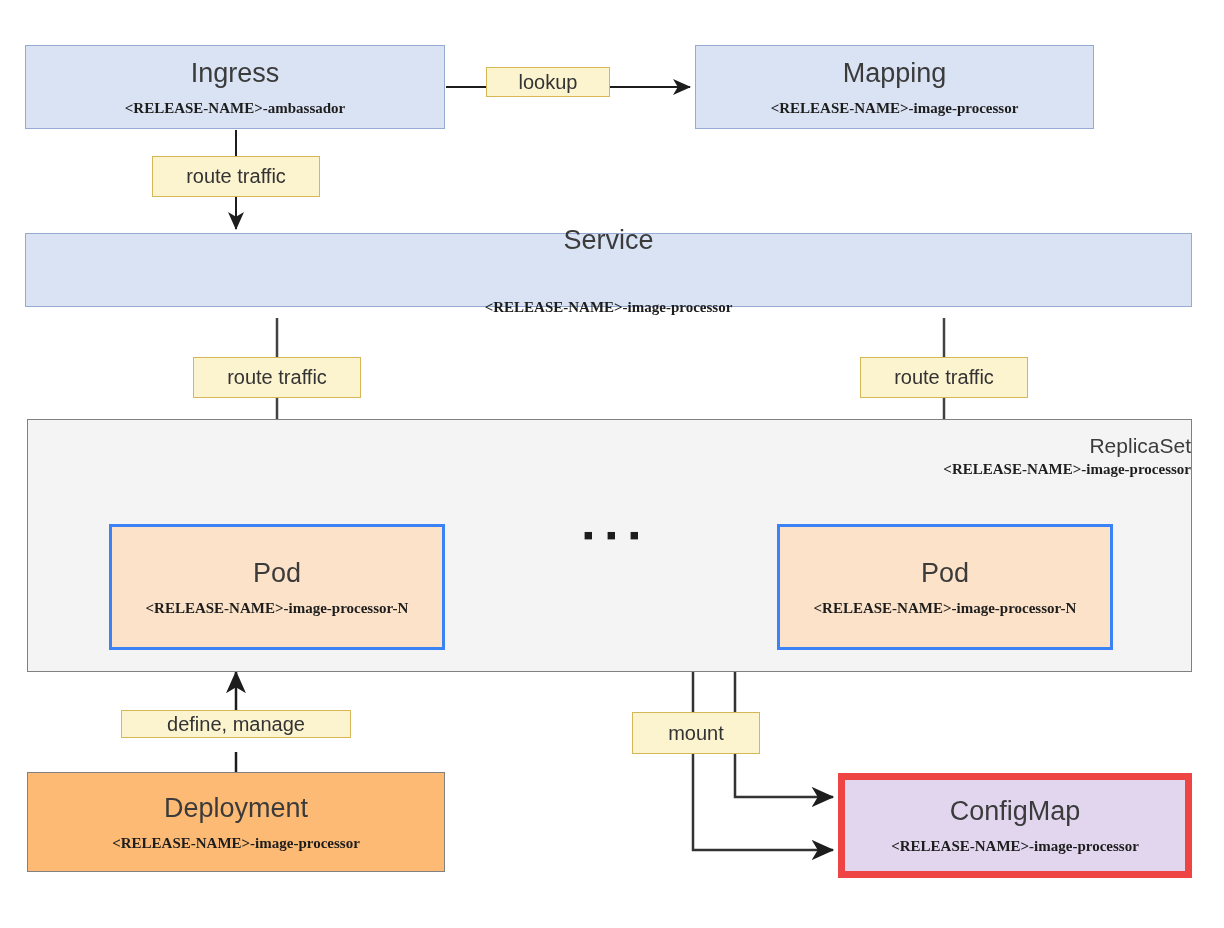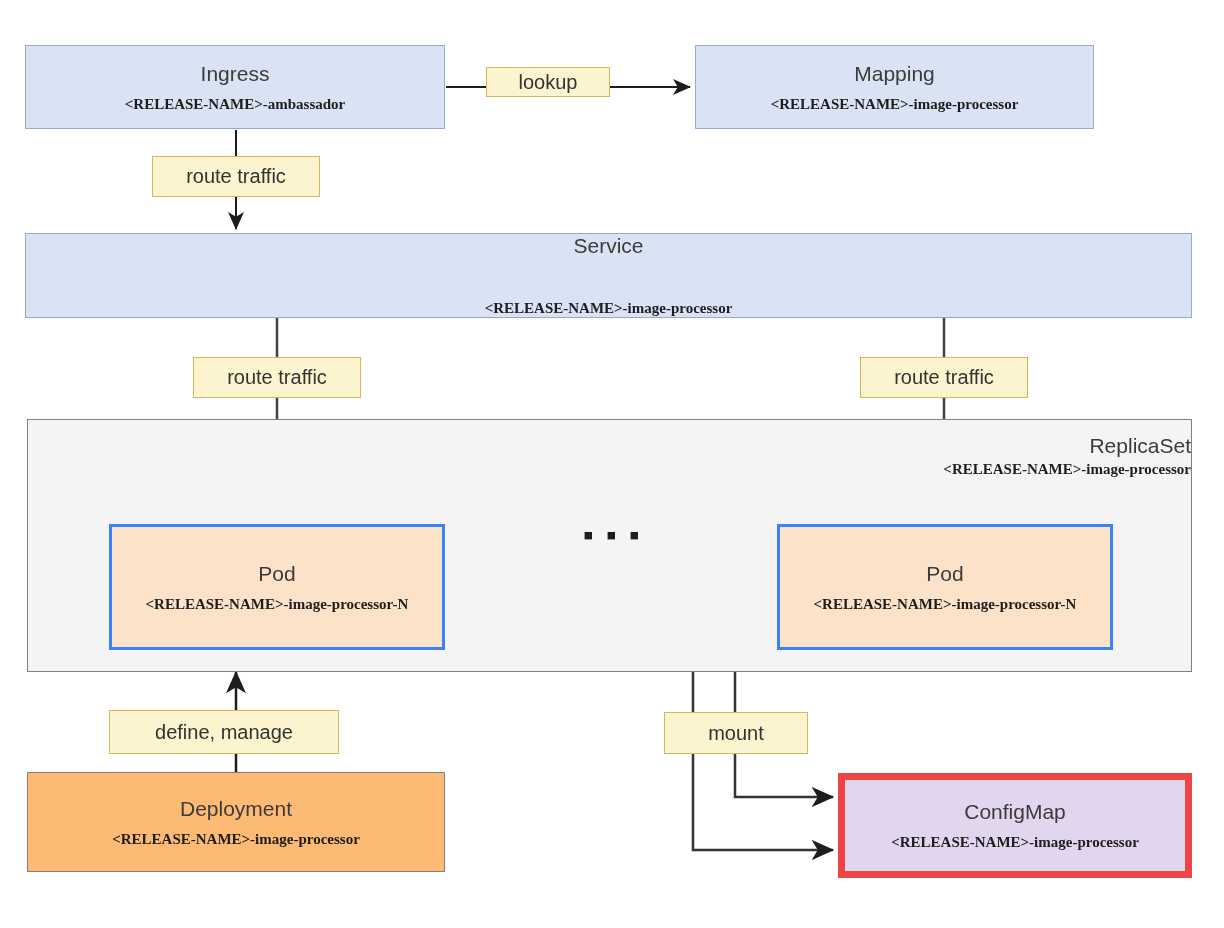--- a/index.html
+++ b/index.html
@@ -28,21 +28,21 @@
     position: absolute;
     box-sizing: border-box;
     display: flex;
     flex-direction: column;
     align-items: center;
     justify-content: center;
     text-align: center;
     line-height: 1.25;
   }
   .node .ttl {
-    font-size: 21px;
+    font-size: 27px;
     color: #3b3b3b;
     font-family: "Liberation Sans", sans-serif;
     white-space: nowrap;
   }
   .node .sub {
     font-size: 15px;
     font-weight: bold;
     color: #1d1d1d;
     font-family: "Liberation Serif", serif;
     margin-top: 8px;
@@ -167,21 +167,21 @@
   <div class="node blue" style="left:25px; top:45px; width:420px; height:84px;">
     <div class="ttl">Ingress</div>
     <div class="sub">&lt;RELEASE-NAME&gt;-ambassador</div>
   </div>
 
   <div class="node blue" style="left:695px; top:45px; width:399px; height:84px;">
     <div class="ttl">Mapping</div>
     <div class="sub">&lt;RELEASE-NAME&gt;-image-processor</div>
   </div>
 
-  <div class="node blue" style="left:25px; top:233px; width:1167px; height:85px;gap:32px;">
+  <div class="node blue" style="left:25px; top:233px; width:1167px; height:74px;gap:32px;">
     <div class="ttl">Service</div>
     <div class="sub">&lt;RELEASE-NAME&gt;-image-processor</div>
   </div>
 
   <div class="group" style="left:27px; top:419px; width:1165px; height:253px;">
     <div class="group-caption">
       <div class="ttl">ReplicaSet</div>
       <div class="sub">&lt;RELEASE-NAME&gt;-image-processor</div>
     </div>
   </div>
@@ -209,17 +209,17 @@
   </div>
 
   <div class="edge-label" style="left:486px; top:67px; width:124px; height:30px;">lookup</div>
 
   <div class="edge-label" style="left:152px; top:156px; width:168px; height:41px;">route traffic</div>
 
   <div class="edge-label" style="left:193px; top:357px; width:168px; height:41px;">route traffic</div>
 
   <div class="edge-label" style="left:860px; top:357px; width:168px; height:41px;">route traffic</div>
 
-  <div class="edge-label" style="left:109px; top:710px; width:230px; height:44px;">define, manage</div>
-
-  <div class="edge-label" style="left:664px; top:712px; width:144px; height:42px;">mount</div>
+  <div class="edge-label" style="left:121px; top:710px; width:230px; height:28px;">define, manage</div>
+
+  <div class="edge-label" style="left:632px; top:712px; width:128px; height:42px;">mount</div>
 
 </div>
 
 </body></html>

